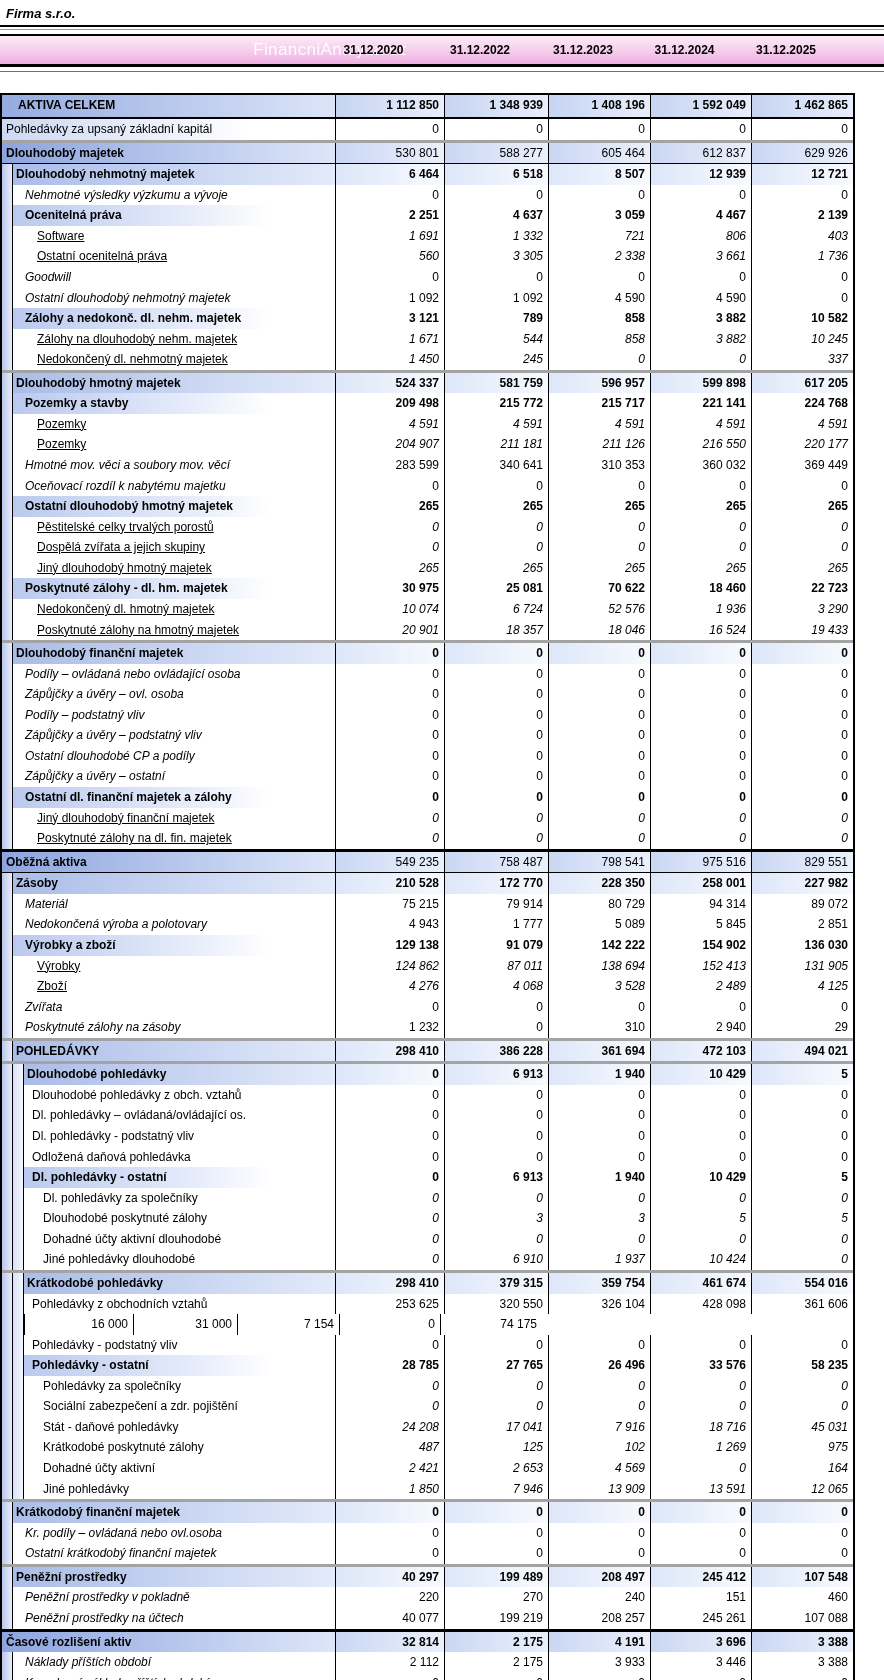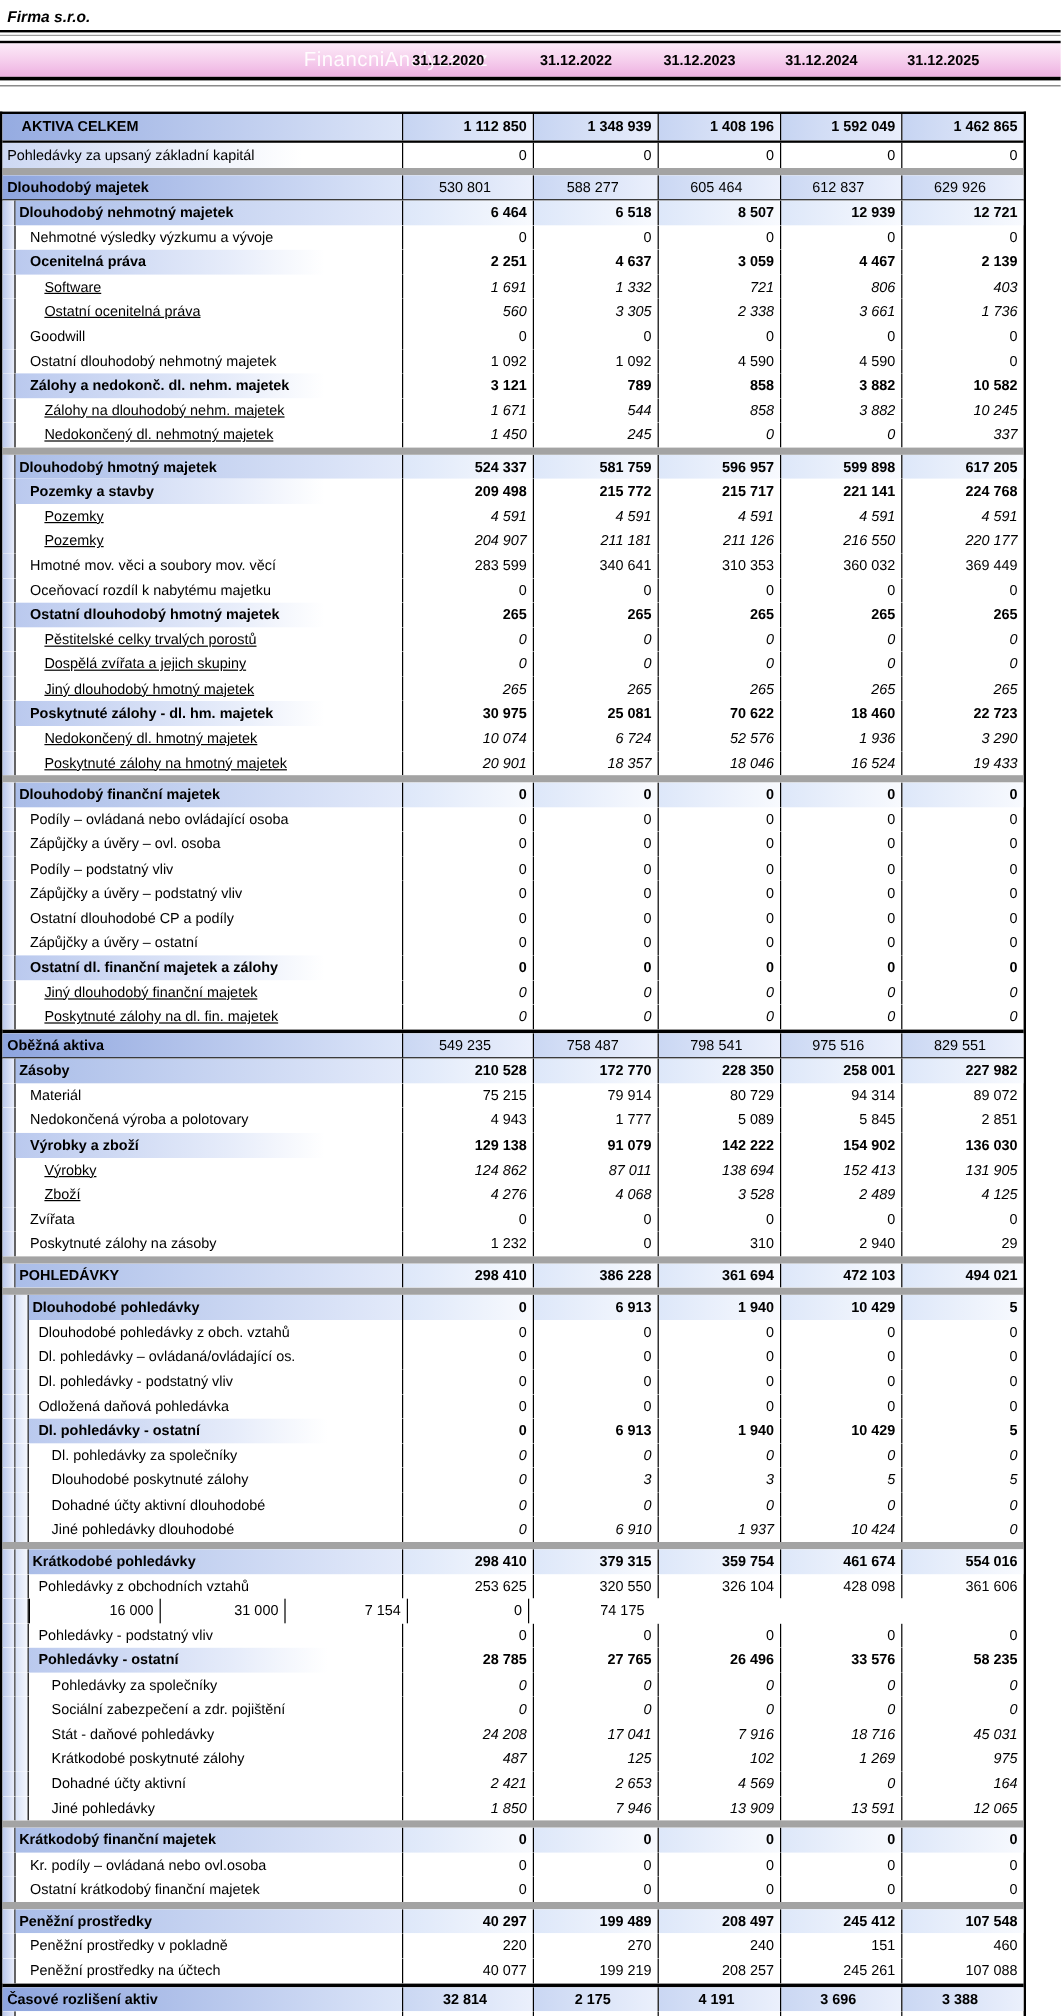--- a/index.html
+++ b/index.html
@@ -36,42 +36,42 @@
   .row .val{
     text-align:right;padding-right:5px;box-sizing:border-box;
     border-left:1px solid #000;white-space:nowrap;
   }
   .c0{width:109px}.c1{width:104px}.c2{width:102px}.c3{width:101px}.c4{width:102px}
   .strip{width:11px;box-sizing:border-box;border-right:1px solid #000;}
   .strip.s1{background:linear-gradient(90deg,#b9c7ec,#e9edfa);}
   .strip.s2{background:linear-gradient(90deg,#d8e1f6,#f4f7fd);}
 
   .bt1{border-top:1px solid #000}
-  .bt2{border-top:6px solid #a3a3a3}
+  .bt2{border-top:3px solid #a3a3a3}
   .bt3{border-top:3px solid #000}
 
   .row.total{height:22px;line-height:21.5px;border-bottom:2px solid #000;}
   .row.total .lbl{padding-left:16px;font-weight:bold;background:linear-gradient(90deg,#95abe1,#dce5f8);}
   .row.total .val{font-weight:bold;background:linear-gradient(90deg,#c6d4f2,#e9eefb);}
 
   .row.plain0 .lbl{padding-left:4px;background:linear-gradient(90deg,#cdd8f3,#ffffff 75%);}
 
   .row.section .lbl,.row.sectionb .lbl{padding-left:4px;font-weight:bold;background:linear-gradient(90deg,#8da4de,#dde6f9);}
-  .row.section .val,.row.sectionb .val{background:linear-gradient(90deg,#cad7f3,#ebf0fc);text-align:center;}
+  .row.section .val,.row.sectionb .val{background:linear-gradient(90deg,#cad7f3,#ebf0fc);}
   .row.sectionb .val{font-weight:bold;}
 
   .row.subsection .lbl,.row.subsub .lbl{padding-left:3px;font-weight:bold;background:linear-gradient(90deg,#aabde8,#e3eafa);}
   .row.subsection .val,.row.subsub .val{font-weight:bold;background:linear-gradient(90deg,#dde7f9,#f8fafe);}
 
   .row.group .lbl{font-weight:bold;}
   .row.group.st1 .lbl{padding-left:12px;background:linear-gradient(90deg,#bac9ee 0%,#e6ecfa 55%,#ffffff 80%);}
   .row.group.st2 .lbl{padding-left:8px;background:linear-gradient(90deg,#bac9ee 0%,#e6ecfa 55%,#ffffff 80%);}
   .row.group .val{font-weight:bold;}
 
-  .row.leaf.st1 .lbl{padding-left:12px;}
+  .row.leaf.st1 .lbl{padding-left:12px;font-style:italic;}
   .row.leaf.st2 .lbl{padding-left:8px;}
   .row.leafi.st1 .lbl{padding-left:24px;text-decoration:underline;}
   .row.leafi.st2 .lbl{padding-left:19px;}
   .row.leafi .val{font-style:italic;}
 </style>
 </head>
 <body>
 
 <div class="brand">Firma s.r.o.</div>
 <div class="rule-black"></div>

